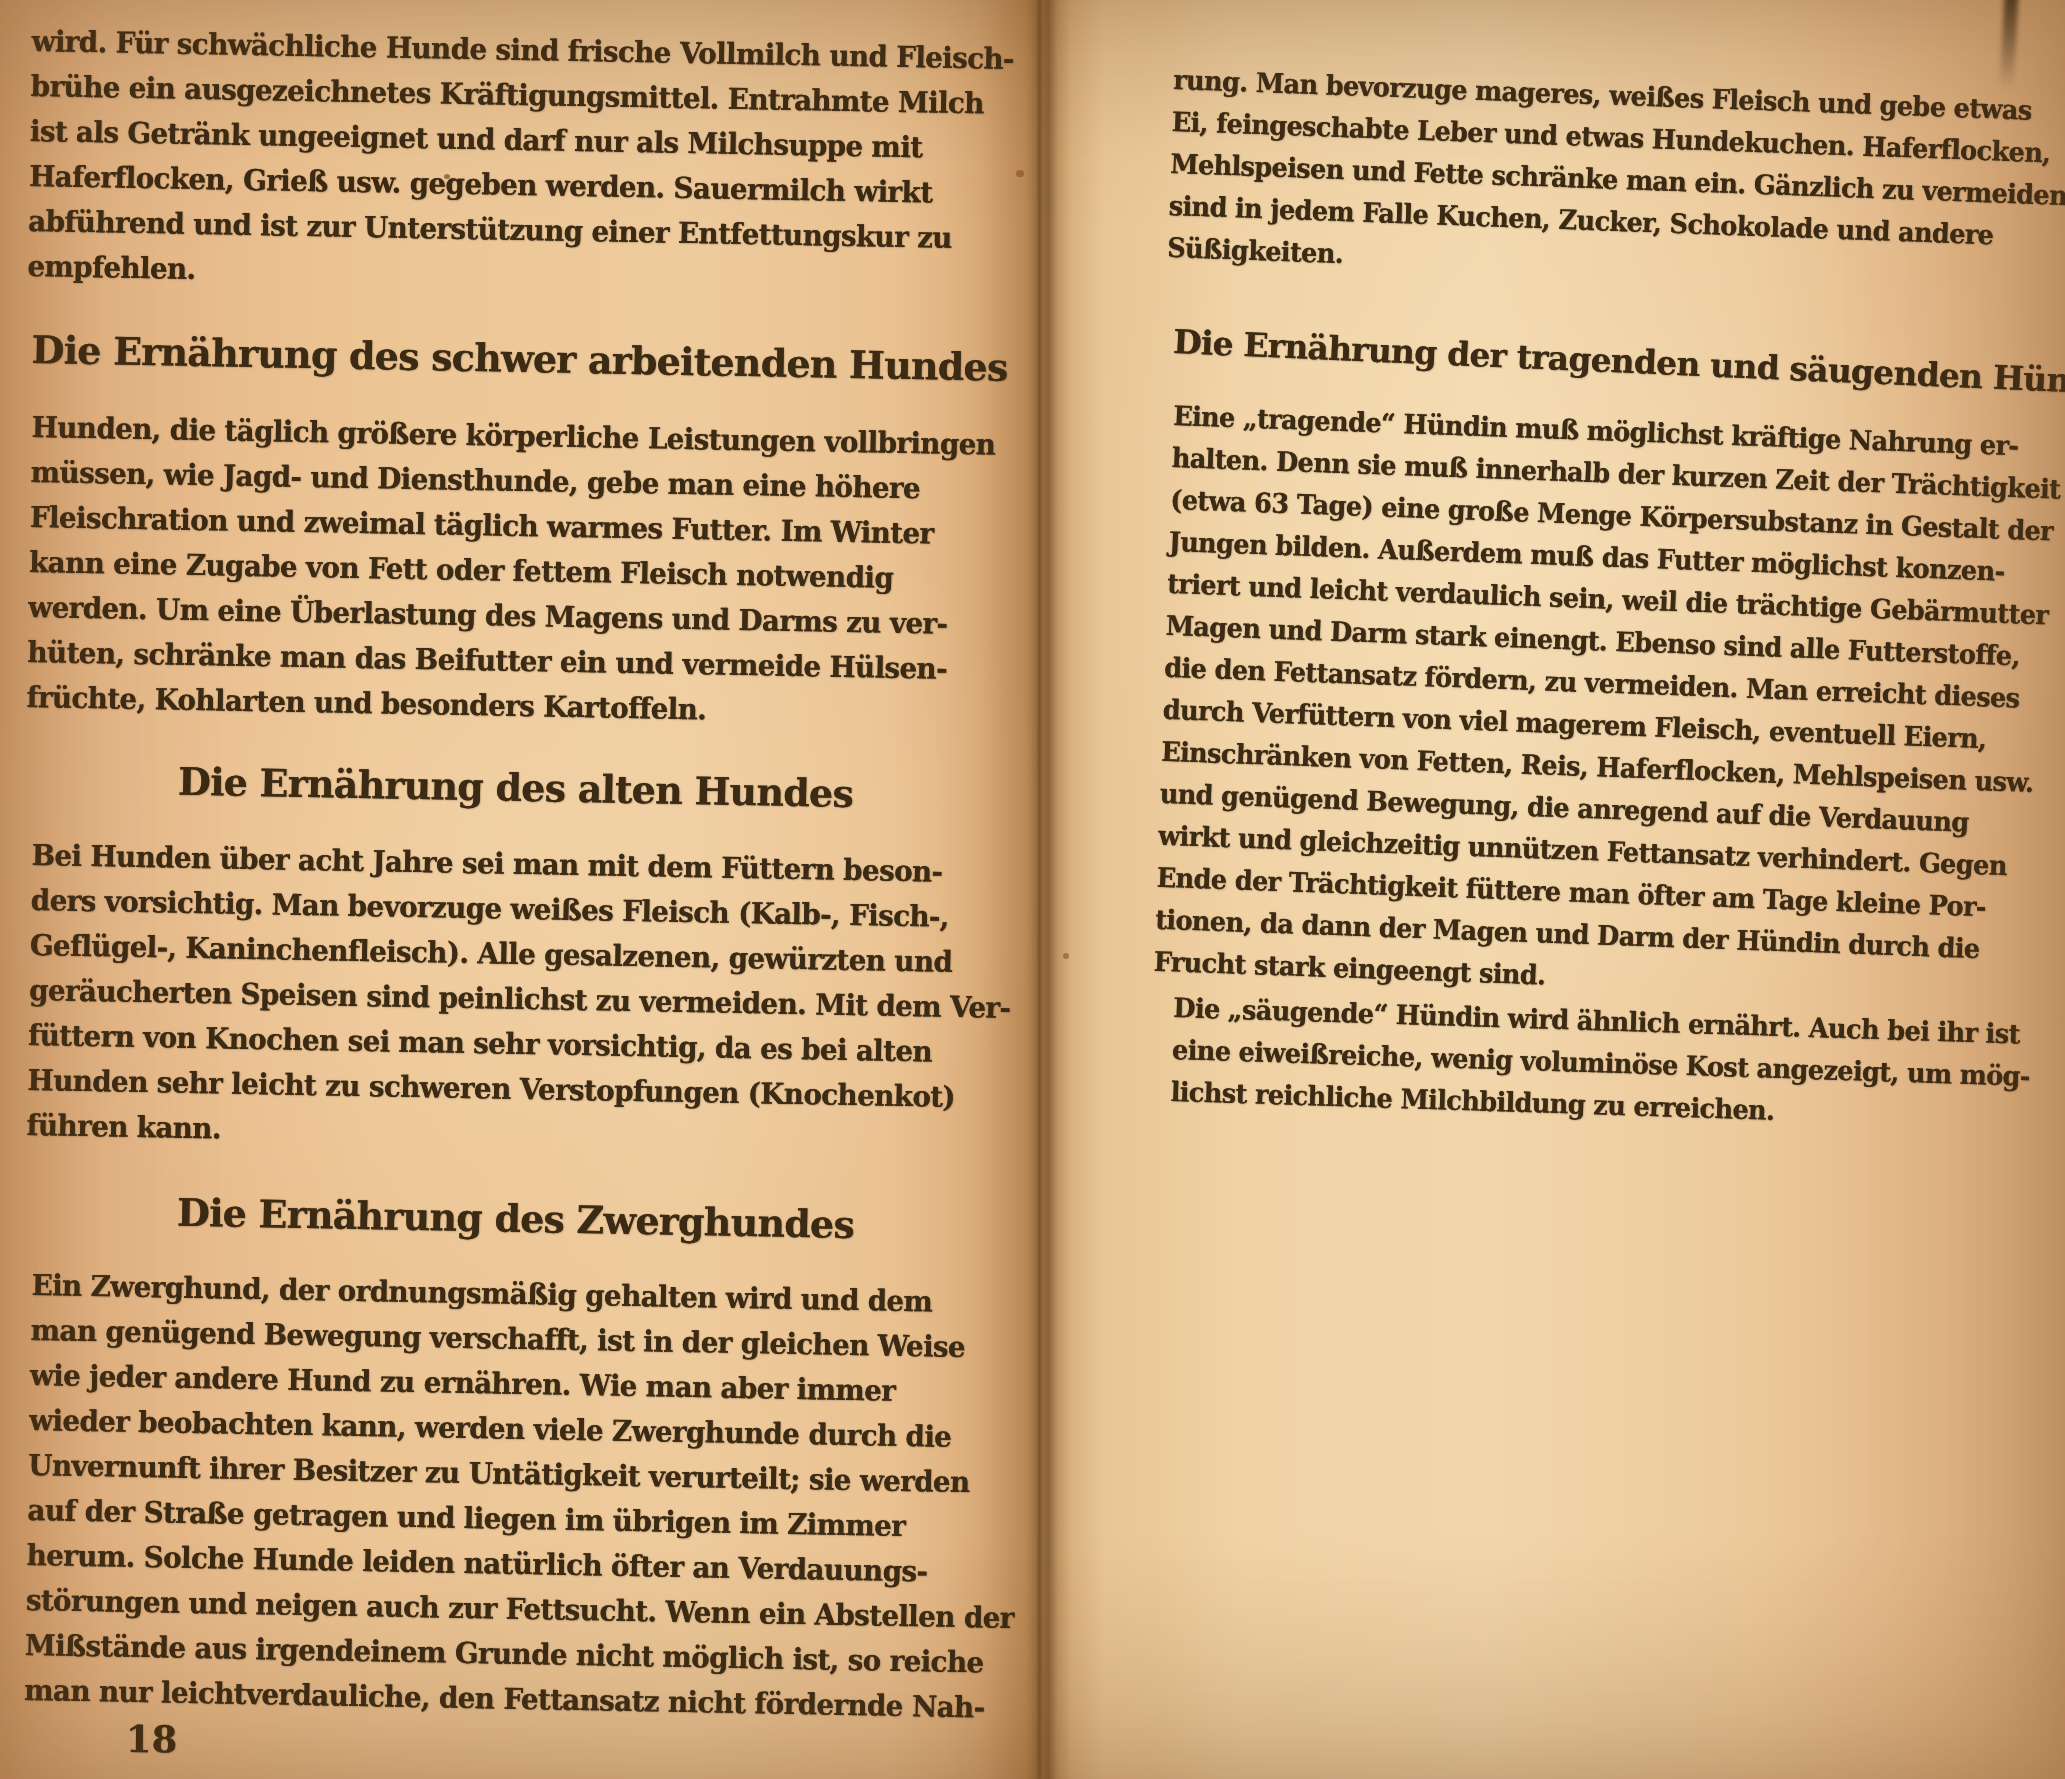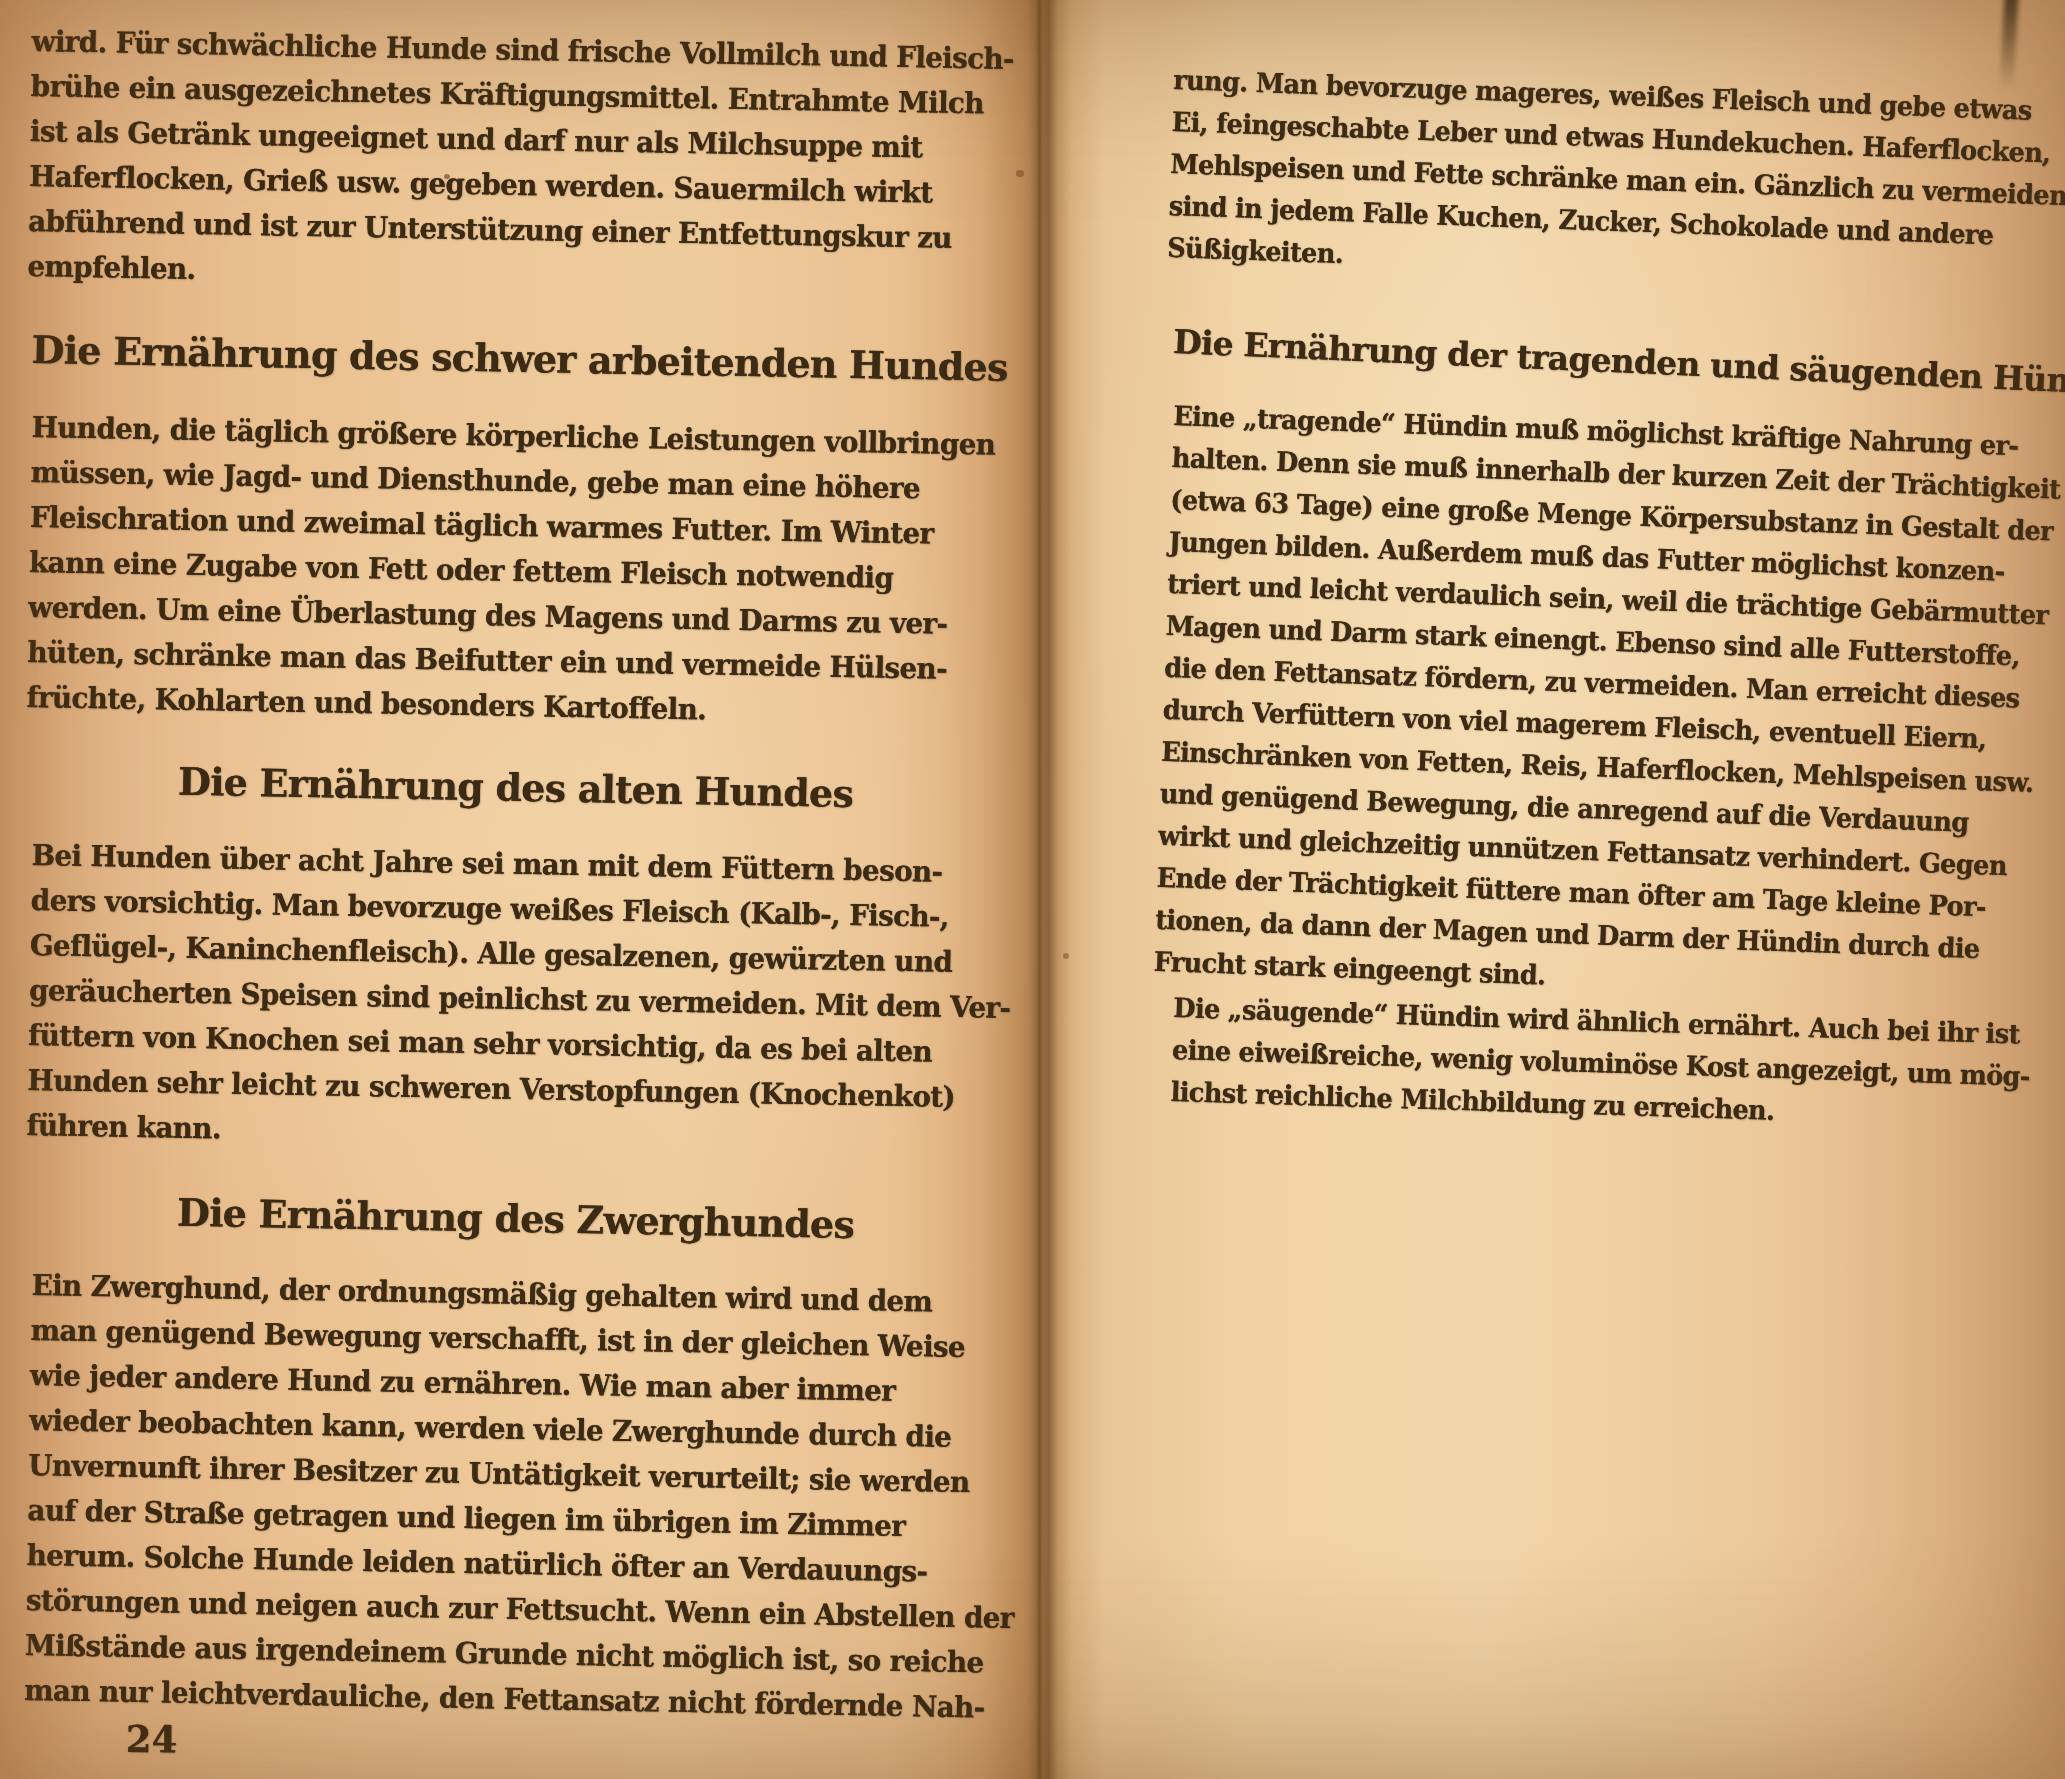--- a/index.html
+++ b/index.html
@@ -120,21 +120,21 @@
 man genügend Bewegung verschafft, ist in der gleichen Weise
 wie jeder andere Hund zu ernähren. Wie man aber immer
 wieder beobachten kann, werden viele Zwerghunde durch die
 Unvernunft ihrer Besitzer zu Untätigkeit verurteilt; sie werden
 auf der Straße getragen und liegen im übrigen im Zimmer
 herum. Solche Hunde leiden natürlich öfter an Verdauungs-
 störungen und neigen auch zur Fettsucht. Wenn ein Abstellen der
 Mißstände aus irgendeinem Grunde nicht möglich ist, so reiche
 man nur leichtverdauliche, den Fettansatz nicht fördernde Nah-</div>
 
-    <div class="blk pnum" style="left:126px; top:1717px;">24</div>
+    <div class="blk pnum" style="left:126px; top:1717px;">18</div>
   </div>
 
   <div class="page pageR">
     <div class="blk bodyR" style="left:1174px; top:59px;">rung. Man bevorzuge mageres, weißes Fleisch und gebe etwas
 Ei, feingeschabte Leber und etwas Hundekuchen. Haferflocken,
 Mehlspeisen und Fette schränke man ein. Gänzlich zu vermeiden
 sind in jedem Falle Kuchen, Zucker, Schokolade und andere
 Süßigkeiten.</div>
 
     <div class="blk headR" style="left:1174px; top:322px; --rot:2.5deg;">Die Ernährung der tragenden und säugenden Hündin</div>

